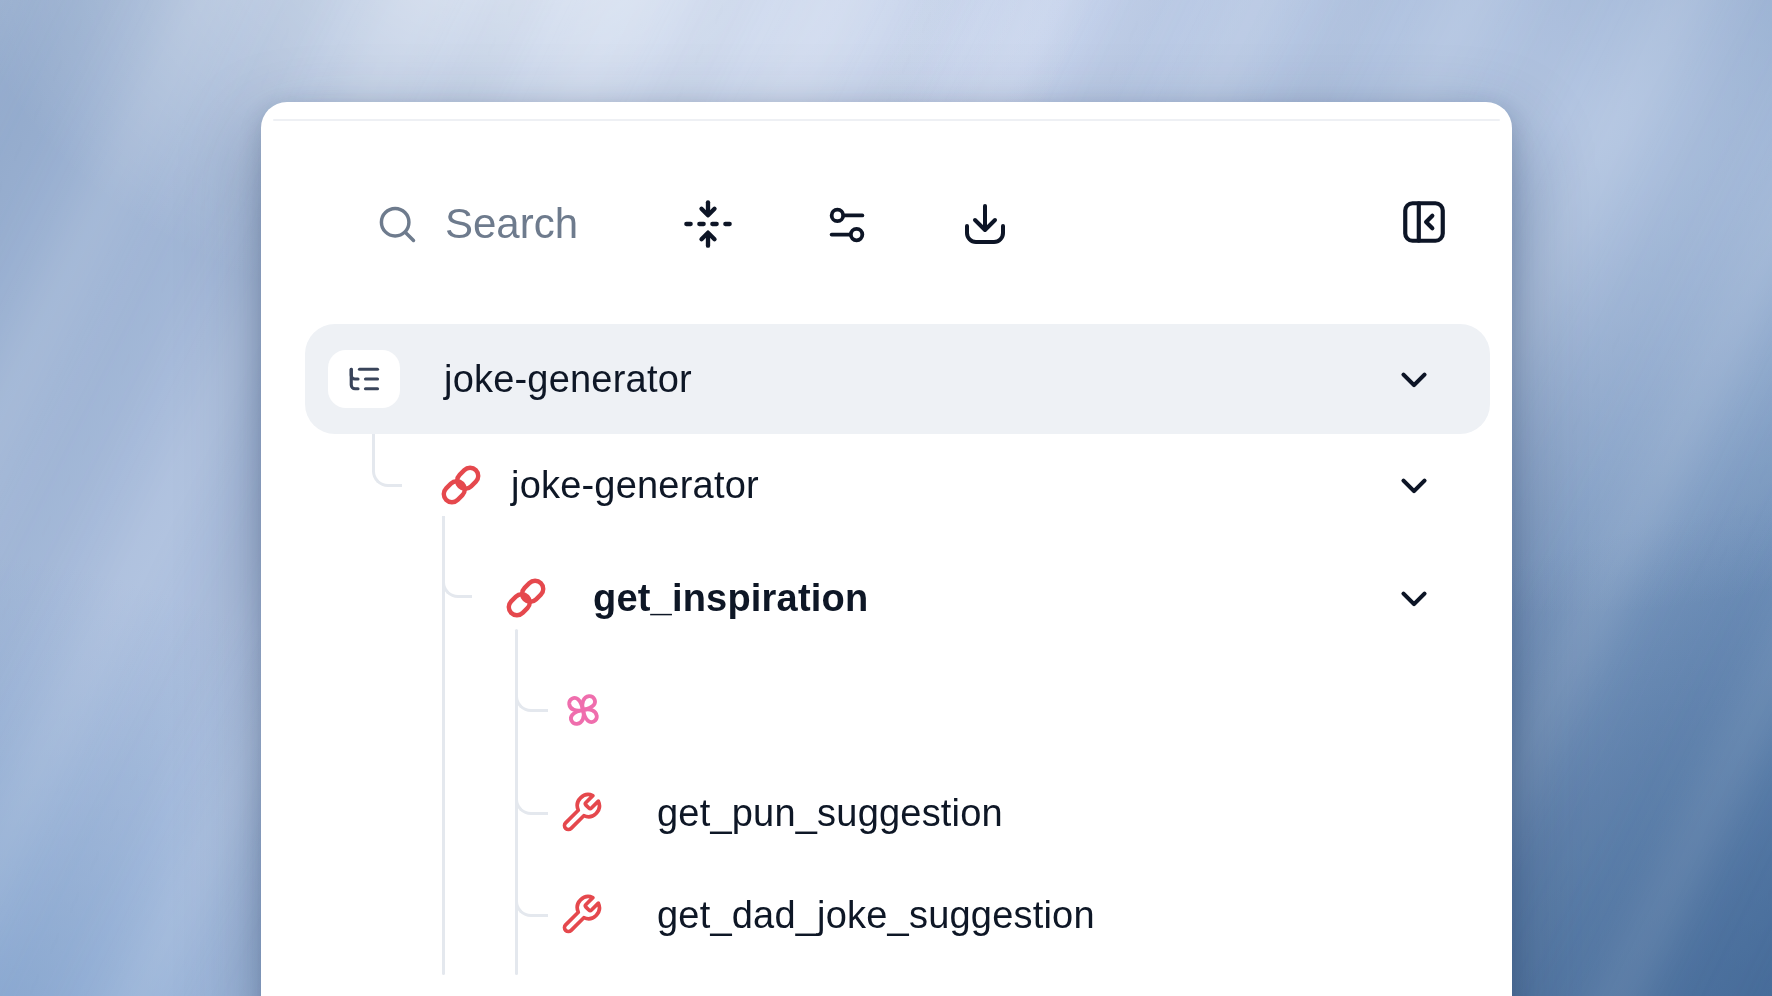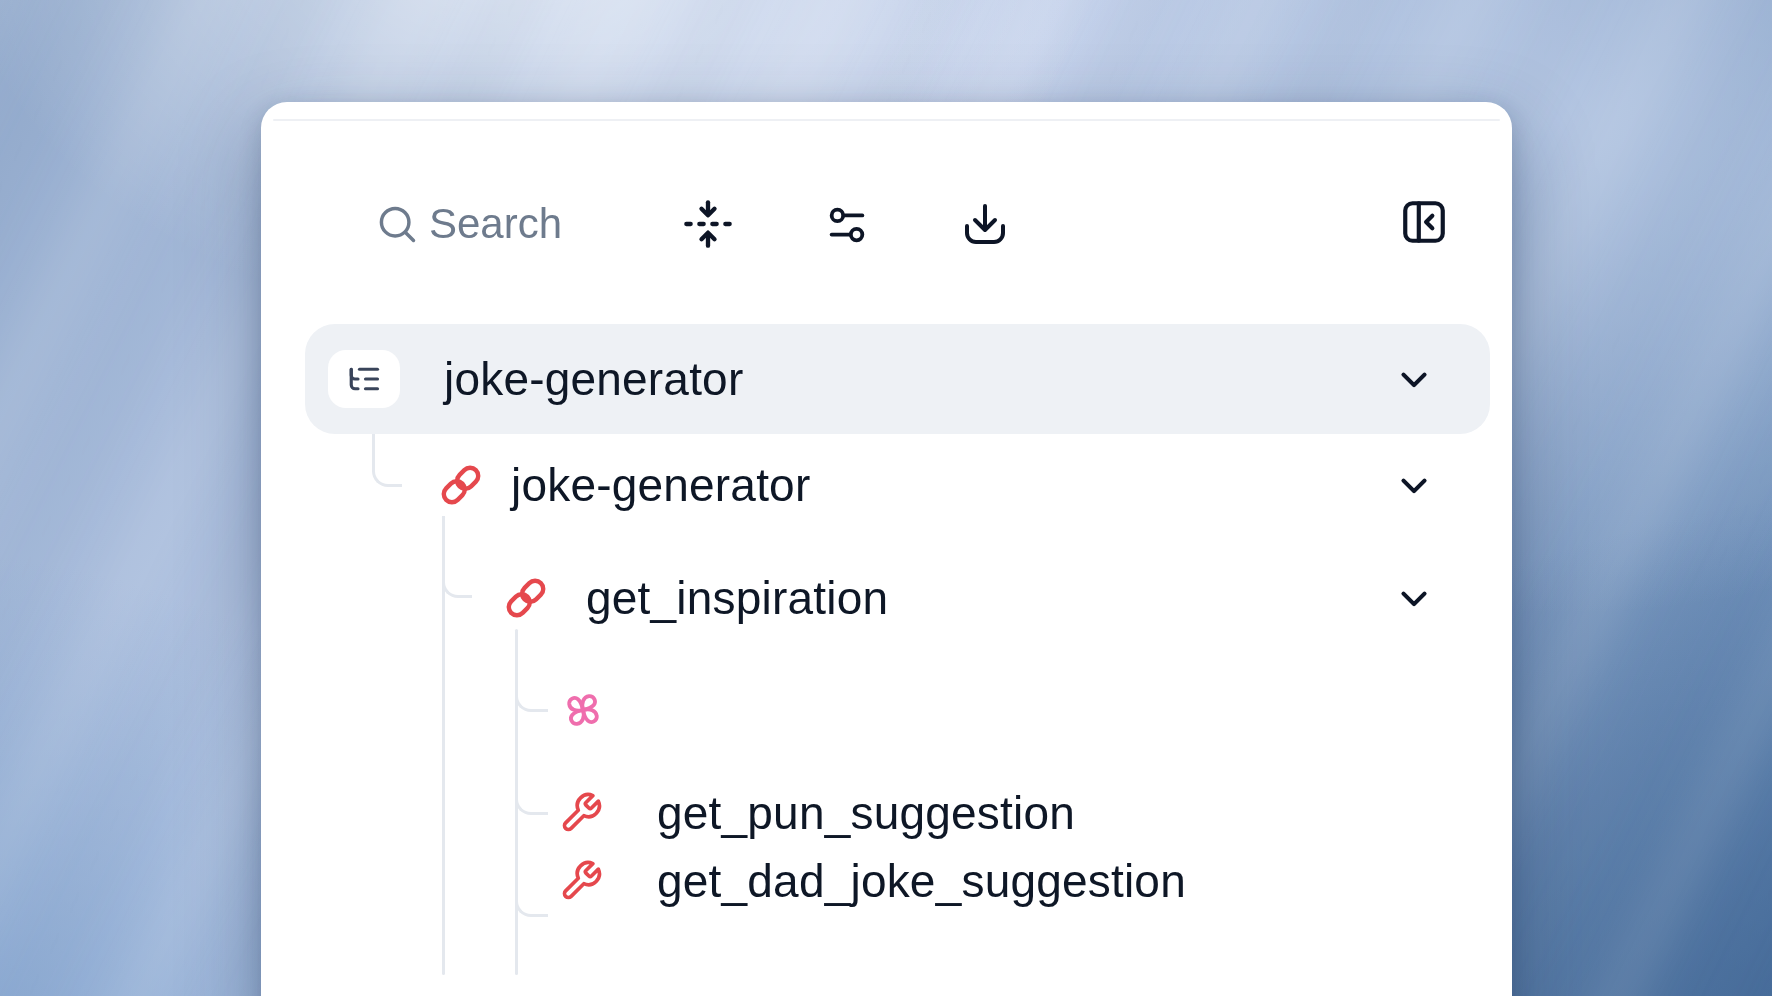--- a/index.html
+++ b/index.html
@@ -26,21 +26,21 @@
   .card{
     position:absolute;left:261px;top:102px;width:1251px;height:940px;
     background:#ffffff;border-radius:26px;
     box-shadow:0 30px 80px rgba(18,40,78,.35), 0 6px 22px rgba(18,40,78,.18);
   }
   .card-topline{position:absolute;top:17px;left:12px;right:12px;height:2px;background:#eef0f4;border-radius:1px;}
 
   
   .toolbar{position:absolute;left:0;top:0;right:0;height:190px;}
   .tb{position:absolute;display:flex;align-items:center;justify-content:center;background:none;border:none;padding:0;cursor:pointer;color:var(--toolbar-icon,#0d1526);}
-  .search-box{position:absolute;left:114px;top:96px;height:52px;display:flex;align-items:center;gap:8px;cursor:text;}
+  .search-box{position:absolute;left:114px;top:96px;height:52px;display:flex;align-items:center;gap:24px;cursor:text;}
   .search-box svg{color:var(--muted-text,#6e7b8d);}
   .search-input{
     border:none;outline:none;background:transparent;width:220px;
     font-family:"Liberation Sans", sans-serif;font-size:42px;color:#3d4757;
   }
   .search-input::placeholder{color:var(--muted-text,#6e7b8d);opacity:1;}
   .btn-fold{left:420px;top:95px;width:54px;height:54px;}
   .btn-sliders{left:562px;top:99px;width:48px;height:48px;}
   .btn-download{left:699px;top:97px;width:50px;height:50px;}
   .timeline-label{
@@ -65,34 +65,34 @@
   .g-elbow-c1{left:254px;top:566px;width:33px;height:44px;}
   .g-elbow-c2{left:254px;top:669px;width:33px;height:44px;}
   .g-elbow-c3{left:254px;top:771px;width:33px;height:44px;}
 
   .row{position:absolute;left:0;right:6px;height:110px;cursor:pointer;}
   .row-1{top:222px;}
   .row-2{top:328px;}
   .row-3{top:441px;}
   .row-4{top:553px;}
   .row-5{top:656px;}
-  .row-6{top:724px;padding-left:12px;}
+  .row-6{top:758px;padding-left:12px;}
   .sel-pill{
     position:absolute;left:44px;top:0;width:1185px;height:110px;border-radius:30px;
     background:var(--selected-row-bg,#eef1f5);
   }
   .row .abs{position:absolute;top:50%;transform:translateY(-50%);}
   .badge{
     left:67px;width:72px;height:58px;border-radius:18px;background:#ffffff;
     display:flex;align-items:center;justify-content:center;color:#39445a;
   }
   .row-label{
-    font-size:46px;color:var(--row-text,#0e1726);letter-spacing:.2px;white-space:nowrap;
-  }
-  .lbl-1{left:183px;} .lbl-2{left:250px;} .lbl-3{left:325px;} .lbl-leaf{left:396px;}
+    font-size:38px;color:var(--row-text,#0e1726);letter-spacing:.2px;white-space:nowrap;
+  }
+  .lbl-1{left:183px;} .lbl-2{left:250px;} .lbl-3{left:332px;font-weight:bold;} .lbl-leaf{left:396px;}
   .node-icon{display:flex;align-items:center;justify-content:center;}
   .icon-2{left:177px;} .icon-3{left:242px;} .icon-leaf{left:298px;}
   .chain{color:var(--chain-icon,#e5484d);}
   .wrench{color:var(--tool-icon,#e5484d);}
   .pinwheel{color:var(--llm-icon,#ef6ead);}
   .chev{left:1130px;width:46px;height:46px;display:flex;align-items:center;justify-content:center;color:var(--toolbar-icon,#0d1526);background:none;border:none;cursor:pointer;padding:0;}
   svg{display:block;}
 </style>
 </head>
 <body>

